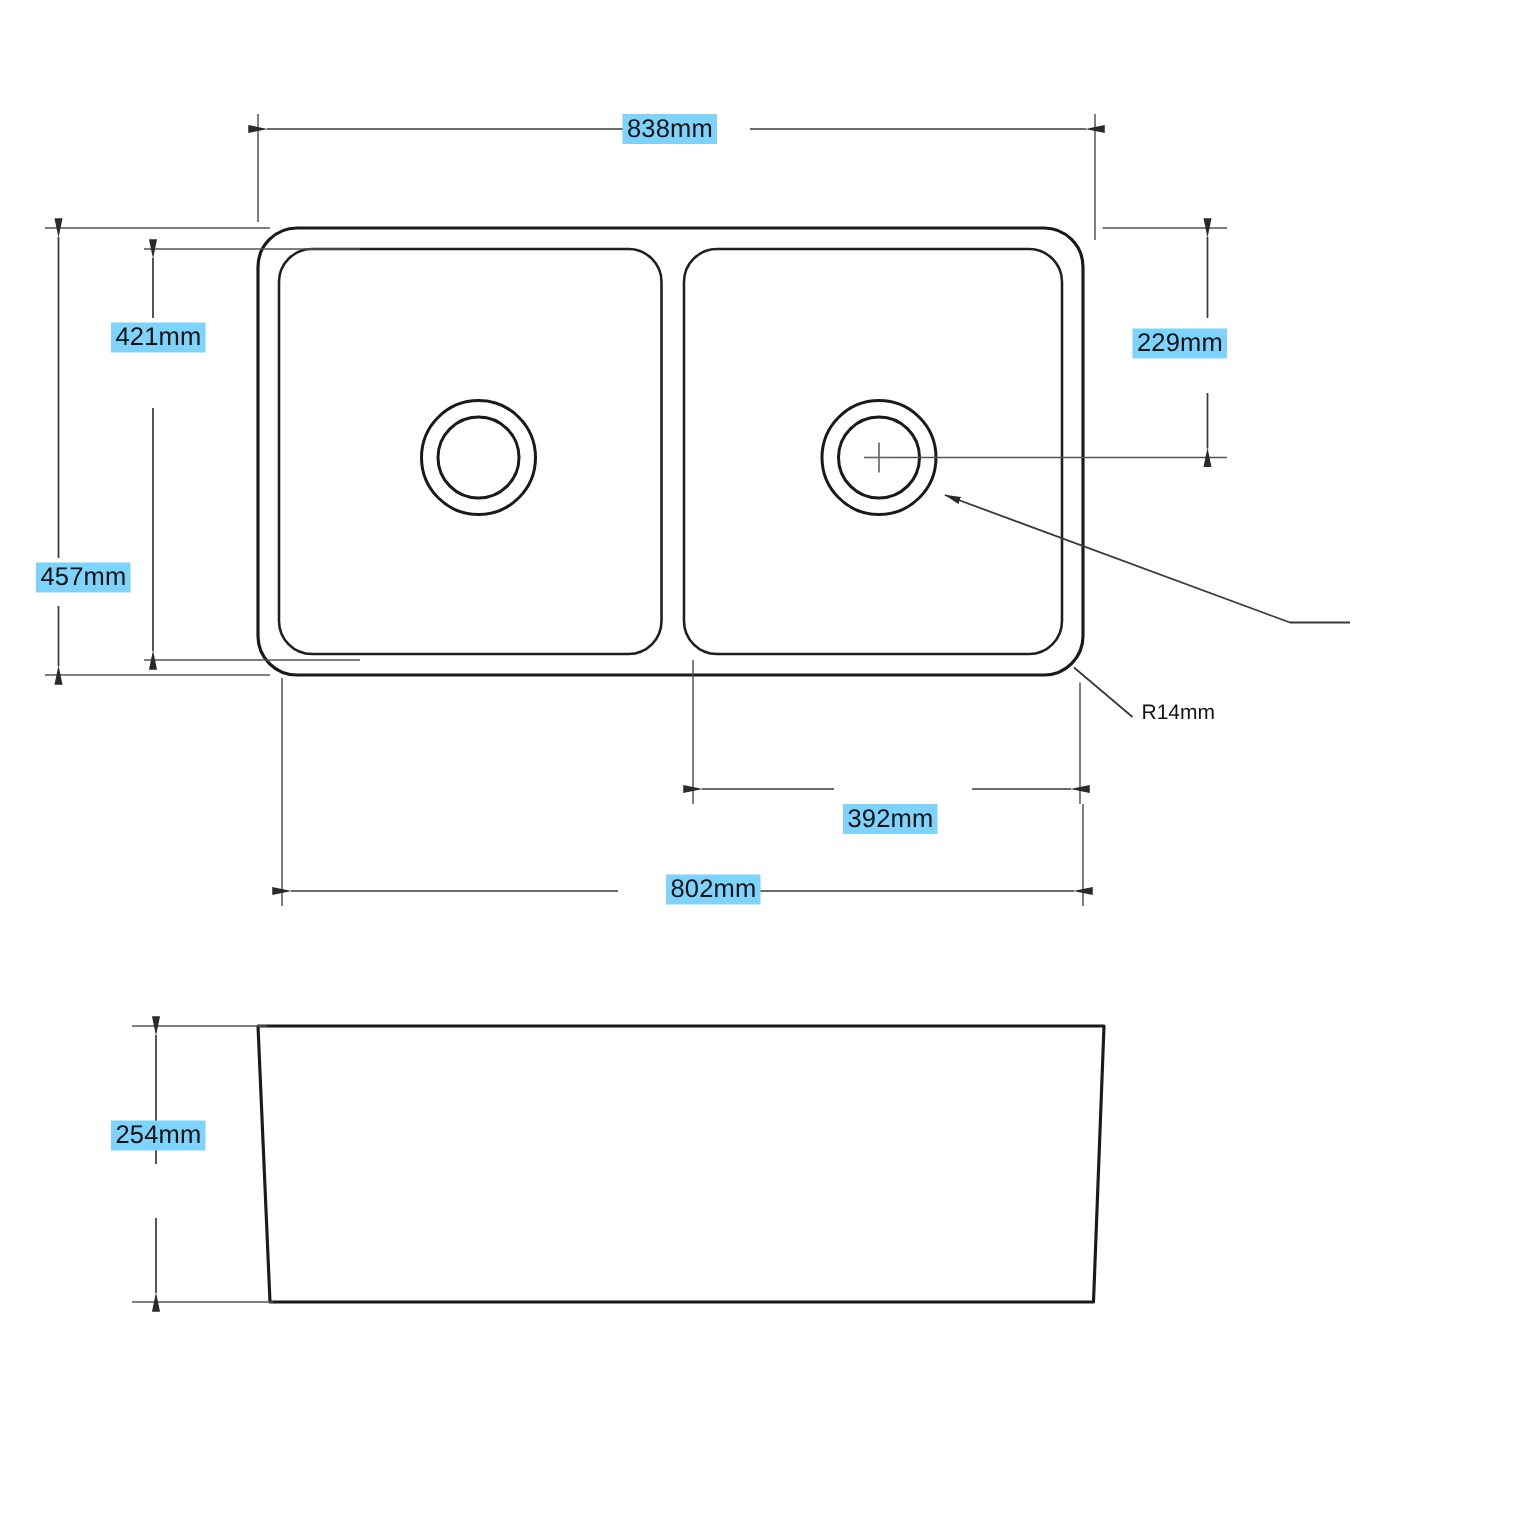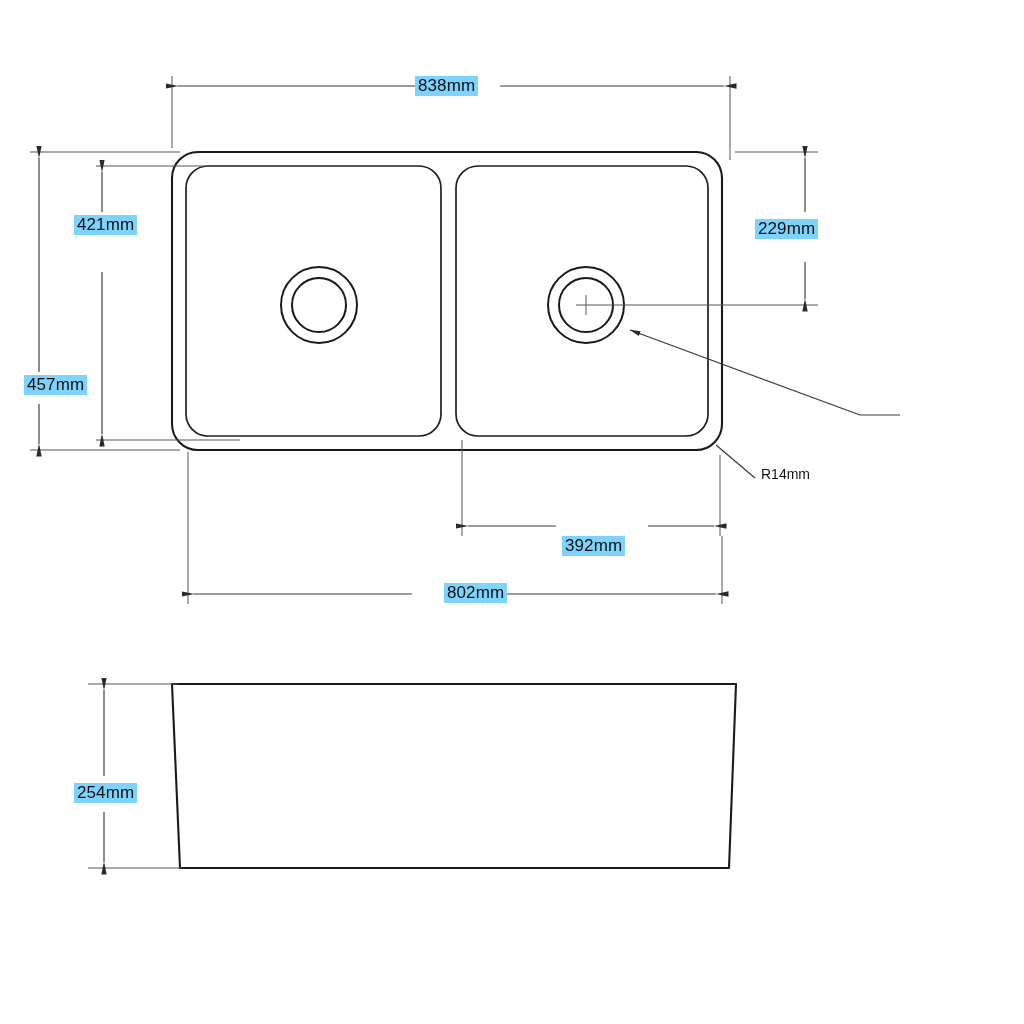--- a/index.html
+++ b/index.html
@@ -97,21 +97,21 @@
     white-space: nowrap;
     background: #ffffff;
     padding: 0 2px;
   }
   #t-838 { left: 415px; top: 76px; }
   #t-421 { left: 74px; top: 215px; }
   #t-457 { left: 24px; top: 375px; }
   #t-229 { left: 755px; top: 219px; }
   #t-392 { left: 562px; top: 536px; }
   #t-802 { left: 419px; top: 583px; margin-left: 25px; }
-  #t-254 { left: 74px; top: 783px; }
+  #t-254 { left: 74px; top: 747px; }
   #t-r14  { left: 759px; top: 466px; }
   #t-drain { left: 868px; top: 396px; }
 </style>
 </head>
 <body>
 
 <div id="drawing-root">
 
   <svg class="cad" viewBox="0 0 1024 1024">
     <defs>

